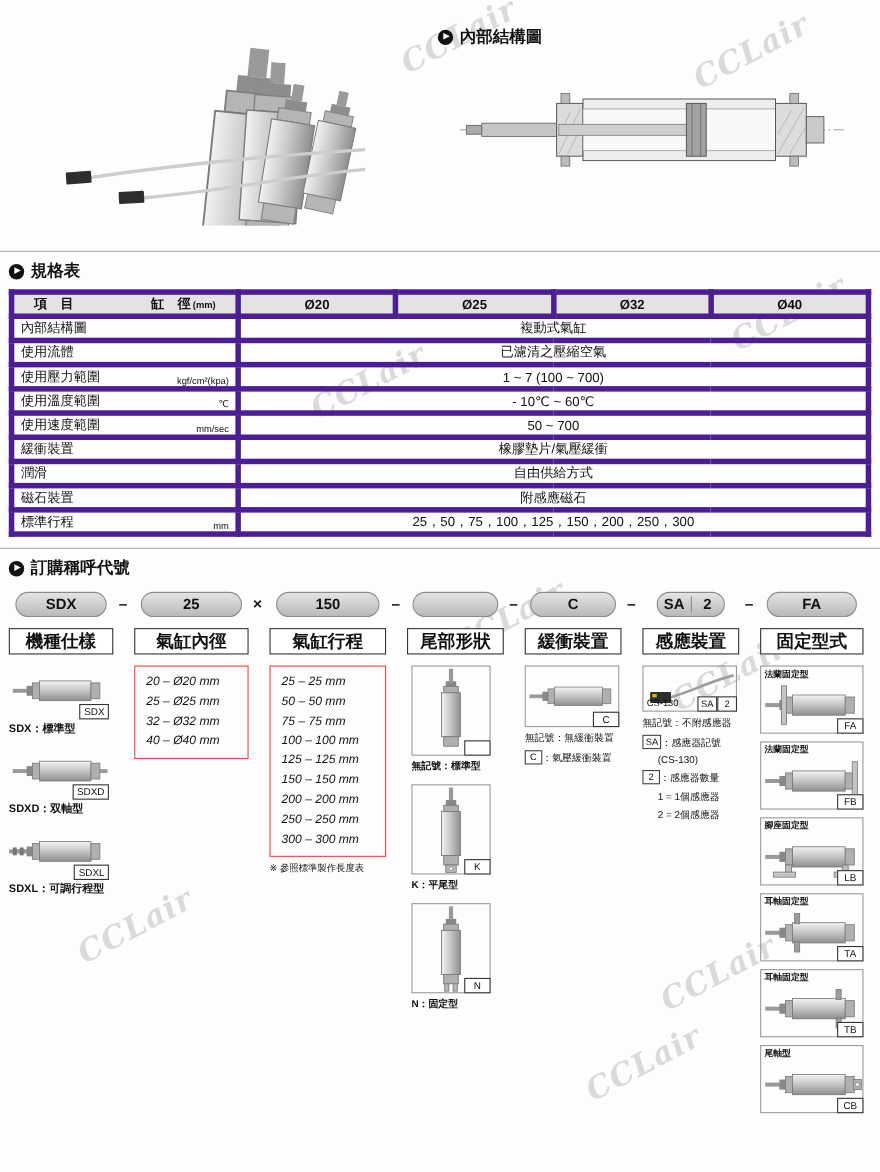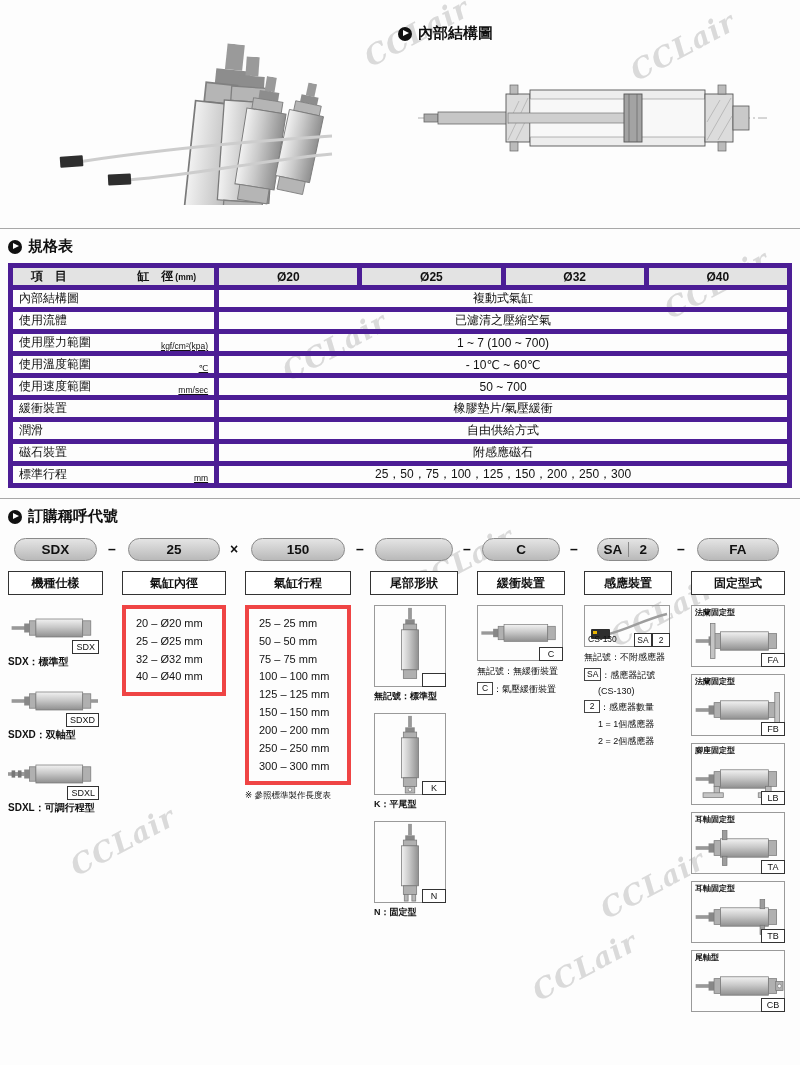--- a/index.html
+++ b/index.html
@@ -29,49 +29,49 @@
   .divider { height:1px; background:#a8a8a8; width:800px; }
 
   
   .spec-section { padding:8px 8px 10px 8px; }
   table.spec { border-collapse:collapse; width:784px; margin-top:7px; }
   .spec th, .spec td { border:5px solid #4c1d95; font-size:12px; padding:0 6px; height:21px; }
   .spec thead th { background:#e3e3e3; font-weight:bold; height:22px; }
   .spec th.bore-col { width:144px; text-align:center; }
   .spec td.lbl { width:207px; }
   .lbl-inner { display:flex; justify-content:space-between; align-items:flex-end; }
-  .unit { font-size:8.5px; white-space:nowrap;text-decoration:underline; }
+  .unit { font-size:8.5px; white-space:nowrap; }
   .spec td.val { text-align:center; }
   .head-split { display:flex; justify-content:space-between; padding:0 12px; align-items:center; }
   .small-u { font-size:8.5px; font-weight:bold; margin-left:2px; }
 
   
   .order-section { padding:8px 8px 0 8px; }
   .ogrid { display:grid; grid-template-columns:95px 104px 106px 88px 88px 88px 94px; column-gap:19px; width:777px; }
   .code-row { position:relative; margin:12px 0 8px 0; height:25px; }
   .pill { height:23px; width:88%; margin:0 auto; border-radius:12px;
     background:linear-gradient(#e4e4e4,#b9b9b9); border:1px solid #8a8a8a;
     display:flex; align-items:center; justify-content:center; font-weight:bold; font-size:13.5px; }
   .pill.split { width:70%; }
   .pill.split .half { flex:1; text-align:center; }
   .pill.split .half + .half { border-left:1px solid #8a8a8a; }
   .sep { position:absolute; top:3px; font-weight:bold; font-size:14px; }
   .hdr-box { border:1px solid #333; height:24px; display:flex; align-items:center; justify-content:center;
-    font-weight:bold; font-size:12px; background:#fff;font-family:Liberation Mono, monospace; }
+    font-weight:bold; font-size:16px; background:#fff;font-family:Liberation Mono, monospace; }
   .hdr-row { margin-bottom:10px; }
   .content-row > div { position:relative; }
 
   .img-frame { position:relative; }
   .framed { border:1px solid #9a9a9a; }
   .corner-label { position:absolute; right:-1px; bottom:-1px; border:1px solid #333; background:#fff;
     font-size:9px; line-height:12px; height:14px; min-width:24px; text-align:center; padding:0 3px; }
   .caption { font-size:10px; font-weight:bold; margin:2px 0 9px 0; white-space:nowrap; }
 
   .model-frame { width:90px; height:48px; }
-  .opt-box { border:4px solid #ef4444; padding:6px 0 6px 10px; }
+  .opt-box { border:1px solid #ef4444; padding:6px 0 6px 10px;font-style:italic; }
   .opt-line { font-size:11px; line-height:1.62; white-space:nowrap; }
   .note { font-size:8.5px; margin-top:5px; white-space:nowrap; }
 
   .tail-frame { width:72px; height:82px; margin:0 auto 0 4px; }
   .tail-cap { font-size:9px; font-weight:bold; margin:3px 0 10px 4px; }
 
   .cushion-frame { width:86px; height:56px; }
   .cap-line { font-size:9px; font-weight:normal; margin-top:4px; white-space:nowrap; }
   .mini-box { display:inline-block; border:1px solid #444; font-size:8.5px; line-height:11px;
     min-width:16px; text-align:center; padding:0 2px; background:#fff; vertical-align:1px; }

